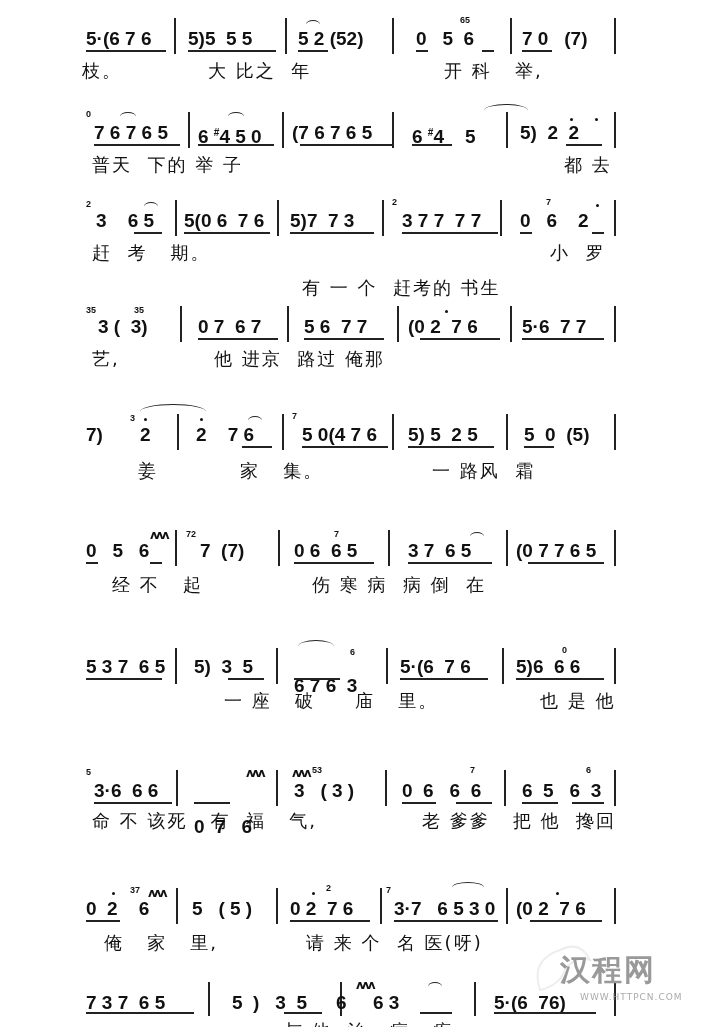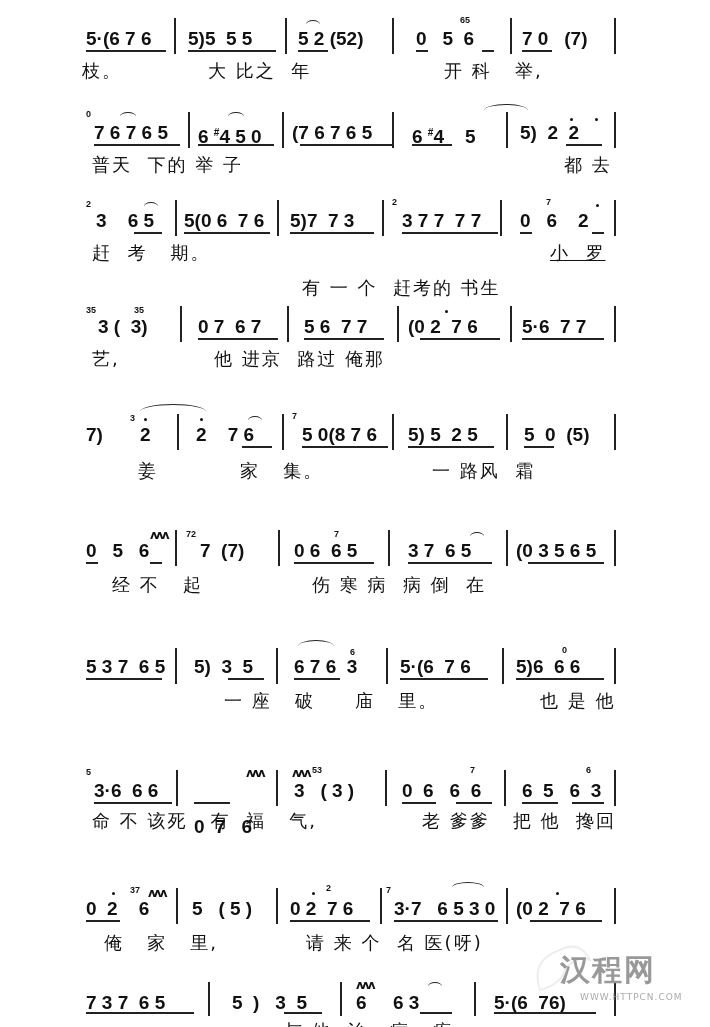--- a/index.html
+++ b/index.html
@@ -89,21 +89,21 @@
     <div class="ul" style="left:402px;top:232px;width:96px;"></div>
     <div class="bar" style="left:500px;top:200px;height:36px;"></div>
     <span class="tok" style="left:520px;top:210px;">0&nbsp;&nbsp;&nbsp;6&nbsp;&nbsp;&nbsp;&nbsp;2</span>
     <span class="grace" style="left:546px;top:198px;">7</span>
     <div class="dot" style="left:596px;top:204px;"></div>
     <div class="ul" style="left:520px;top:232px;width:12px;"></div>
     <div class="ul" style="left:592px;top:232px;width:12px;"></div>
     <div class="bar" style="left:614px;top:200px;height:36px;"></div>
     <span class="lyr" style="left:92px;top:242px;">赶&nbsp;&nbsp;考&nbsp;&nbsp;&nbsp;期。</span>
     <span class="lyr" style="left:302px;top:242px;margin-top:35px;">有 一 个&nbsp;&nbsp;赶考的 书生</span>
-    <span class="lyr" style="left:550px;top:242px;text-decoration:underline;">小&nbsp;&nbsp;罗</span>
+    <span class="lyr" style="left:550px;top:242px;">小&nbsp;&nbsp;罗</span>
   </div>
 
   <div>
     <span class="grace" style="left:86px;top:306px;">35</span>
     <span class="tok" style="left:98px;top:316px;">3 (&nbsp;&nbsp;3)</span>
     <span class="grace" style="left:134px;top:306px;">35</span>
     <div class="bar" style="left:180px;top:306px;height:36px;"></div>
     <span class="tok" style="left:198px;top:316px;">0 7&nbsp;&nbsp;6 7</span>
     <div class="ul" style="left:198px;top:338px;width:80px;"></div>
     <div class="bar" style="left:287px;top:306px;height:36px;"></div>
@@ -127,21 +127,21 @@
     <div class="arc" style="left:140px;top:404px;width:66px;height:14px;"></div>
     <span class="tok" style="left:140px;top:424px;">2</span>
     <div class="dot" style="left:144px;top:418px;"></div>
     <div class="bar" style="left:177px;top:414px;height:36px;"></div>
     <span class="tok" style="left:196px;top:424px;">2&nbsp;&nbsp;&nbsp;&nbsp;7 6</span>
     <div class="dot" style="left:200px;top:418px;"></div>
     <div class="arc" style="left:248px;top:416px;width:14px;height:8px;"></div>
     <div class="ul" style="left:242px;top:446px;width:30px;"></div>
     <div class="bar" style="left:282px;top:414px;height:36px;"></div>
     <span class="grace" style="left:292px;top:412px;">7</span>
-    <span class="tok" style="left:302px;top:424px;">5 0(8 7 6</span>
+    <span class="tok" style="left:302px;top:424px;">5 0(4 7 6</span>
     <div class="ul" style="left:302px;top:446px;width:86px;"></div>
     <div class="bar" style="left:392px;top:414px;height:36px;"></div>
     <span class="tok" style="left:408px;top:424px;">5) 5&nbsp;&nbsp;2 5</span>
     <div class="ul" style="left:408px;top:446px;width:86px;"></div>
     <div class="bar" style="left:506px;top:414px;height:36px;"></div>
     <span class="tok" style="left:524px;top:424px;">5&nbsp;&nbsp;0&nbsp;&nbsp;(5)</span>
     <div class="ul" style="left:524px;top:446px;width:30px;"></div>
     <div class="bar" style="left:614px;top:414px;height:36px;"></div>
     <span class="lyr" style="left:138px;top:460px;">姜</span>
     <span class="lyr" style="left:240px;top:460px;">家&nbsp;&nbsp;&nbsp;集。</span>
@@ -158,36 +158,36 @@
     <span class="tok" style="left:200px;top:540px;">7&nbsp;&nbsp;(7)</span>
     <div class="bar" style="left:278px;top:530px;height:36px;"></div>
     <span class="tok" style="left:294px;top:540px;">0 6&nbsp;&nbsp;6 5</span>
     <span class="grace" style="left:334px;top:530px;">7</span>
     <div class="ul" style="left:294px;top:562px;width:80px;"></div>
     <div class="bar" style="left:388px;top:530px;height:36px;"></div>
     <span class="tok" style="left:408px;top:540px;">3 7&nbsp;&nbsp;6 5</span>
     <div class="arc" style="left:470px;top:532px;width:14px;height:8px;"></div>
     <div class="ul" style="left:408px;top:562px;width:84px;"></div>
     <div class="bar" style="left:506px;top:530px;height:36px;"></div>
-    <span class="tok" style="left:516px;top:540px;">(0 3 5 6 5</span>
+    <span class="tok" style="left:516px;top:540px;">(0 7 7 6 5</span>
     <div class="ul" style="left:528px;top:562px;width:76px;"></div>
     <div class="bar" style="left:614px;top:530px;height:36px;"></div>
     <span class="lyr" style="left:112px;top:574px;">经 不&nbsp;&nbsp;&nbsp;起</span>
     <span class="lyr" style="left:312px;top:574px;">伤 寒 病&nbsp;&nbsp;病 倒&nbsp;&nbsp;在</span>
   </div>
 
   <div>
     <span class="tok" style="left:86px;top:656px;">5 3 7&nbsp;&nbsp;6 5</span>
     <div class="ul" style="left:86px;top:678px;width:76px;"></div>
     <div class="bar" style="left:175px;top:648px;height:36px;"></div>
     <span class="tok" style="left:194px;top:656px;">5)&nbsp;&nbsp;3&nbsp;&nbsp;5</span>
     <div class="ul" style="left:228px;top:678px;width:36px;"></div>
     <div class="bar" style="left:276px;top:648px;height:36px;"></div>
     <div class="arc" style="left:298px;top:640px;width:36px;height:12px;"></div>
-    <span class="tok" style="left:294px;top:656px;">6 7 6&nbsp;&nbsp;3</span>
+    <span class="tok" style="left:294px;top:675px;">6 7 6&nbsp;&nbsp;3</span>
     <span class="grace" style="left:350px;top:648px;">6</span>
     <div class="ul" style="left:294px;top:678px;width:46px;"></div>
     <div class="bar" style="left:386px;top:648px;height:36px;"></div>
     <span class="tok" style="left:400px;top:656px;">5·(6&nbsp;&nbsp;7 6</span>
     <div class="ul" style="left:400px;top:678px;width:88px;"></div>
     <div class="bar" style="left:502px;top:648px;height:36px;"></div>
     <span class="tok" style="left:516px;top:656px;">5)6&nbsp;&nbsp;6 6</span>
     <span class="grace" style="left:562px;top:646px;">0</span>
     <div class="ul" style="left:516px;top:678px;width:88px;"></div>
     <div class="bar" style="left:614px;top:648px;height:36px;"></div>
@@ -251,21 +251,21 @@
   </div>
 
   <div>
     <span class="tok" style="left:86px;top:992px;">7 3 7&nbsp;&nbsp;6 5</span>
     <div class="ul" style="left:86px;top:1012px;width:108px;"></div>
     <div class="bar" style="left:208px;top:982px;height:34px;"></div>
     <span class="tok" style="left:232px;top:992px;">5&nbsp;&nbsp;)&nbsp;&nbsp;&nbsp;3&nbsp;&nbsp;5</span>
     <div class="ul" style="left:284px;top:1012px;width:38px;"></div>
     <div class="bar" style="left:340px;top:982px;height:34px;"></div>
     <span class="trill" style="left:356px;top:980px;">ʌʌʌ</span>
-    <span class="tok" style="left:356px;top:992px;">6&nbsp;&nbsp;&nbsp;&nbsp;&nbsp;6 3</span>
+    <span class="tok" style="left:336px;top:992px;">6&nbsp;&nbsp;&nbsp;&nbsp;&nbsp;6 3</span>
     <div class="arc" style="left:428px;top:982px;width:14px;height:8px;"></div>
     <div class="ul" style="left:420px;top:1012px;width:32px;"></div>
     <div class="bar" style="left:474px;top:982px;height:34px;"></div>
     <span class="tok" style="left:494px;top:992px;">5·(6&nbsp;&nbsp;76)</span>
     <div class="ul" style="left:494px;top:1012px;width:102px;"></div>
     <div class="bar" style="left:614px;top:982px;height:34px;"></div>
     <span class="lyr" style="left:284px;top:1020px;">与 他&nbsp;&nbsp;治&nbsp;&nbsp;&nbsp;病&nbsp;&nbsp;&nbsp;疾</span>
   </div>
 
 </div>

